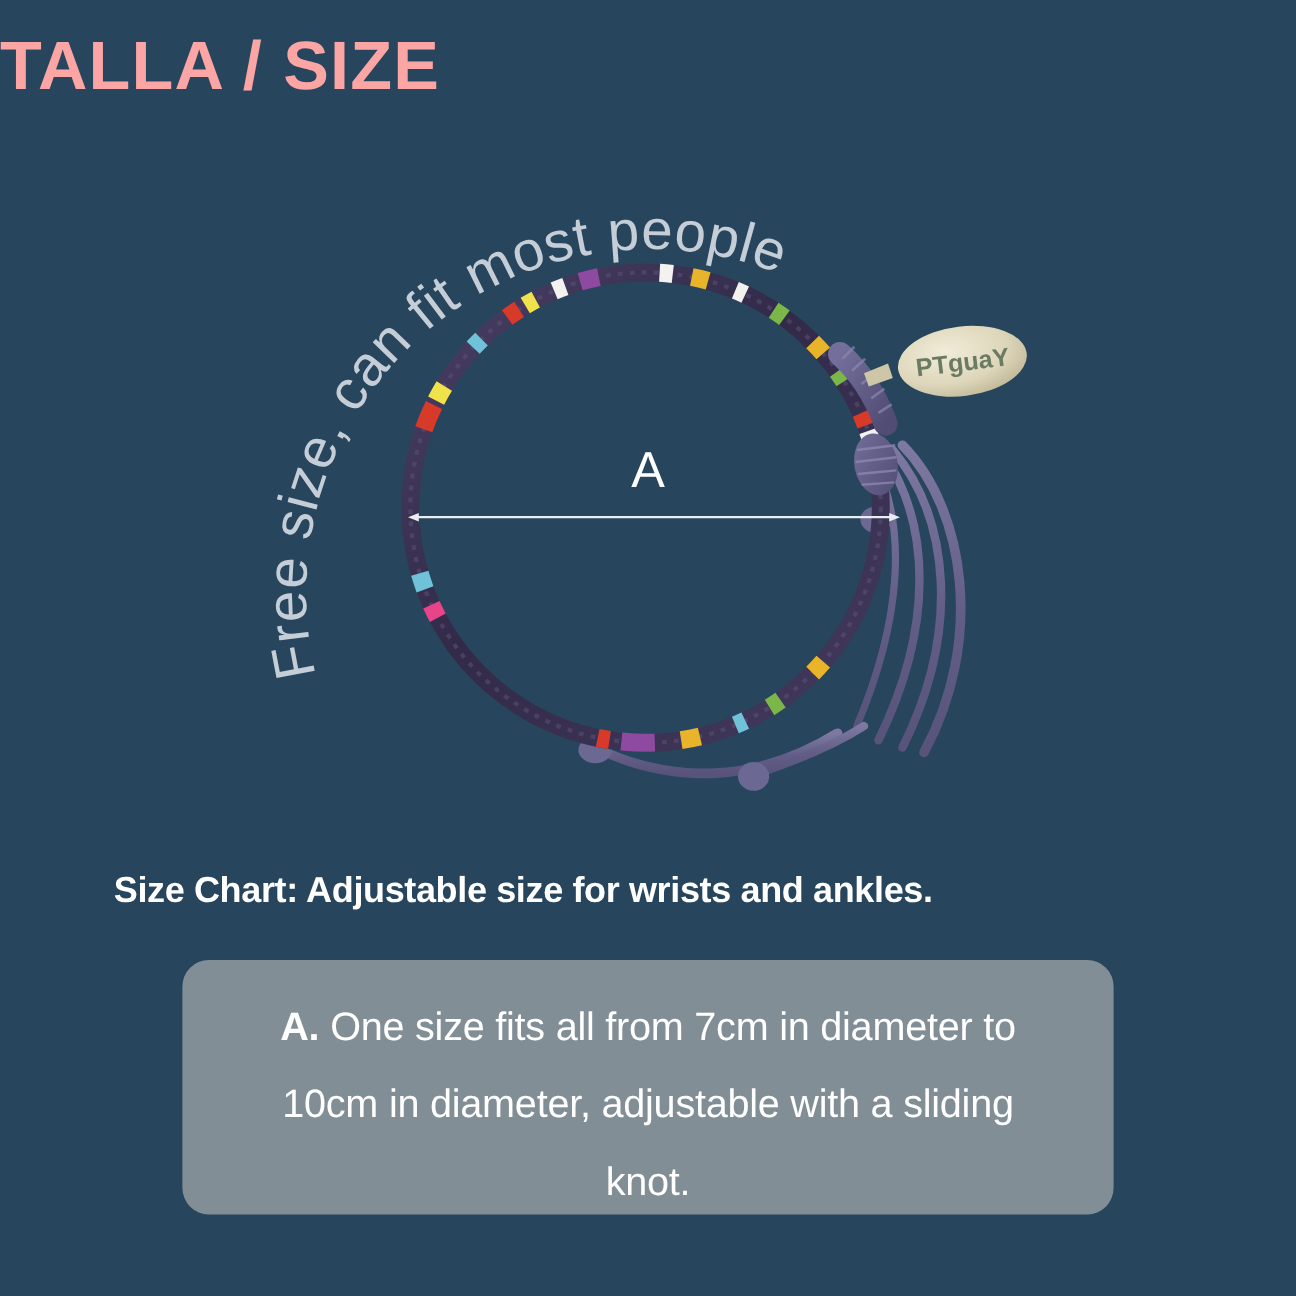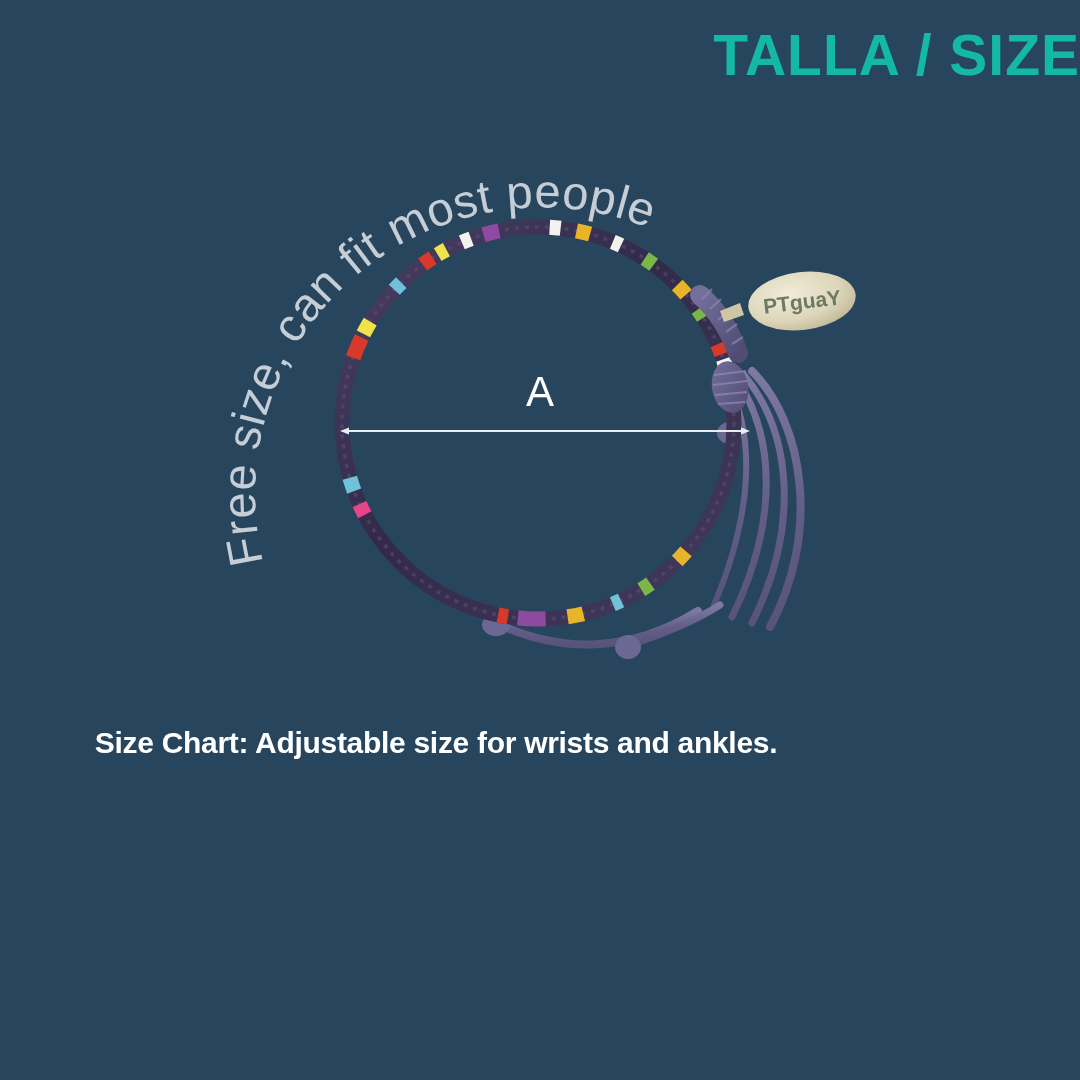--- a/index.html
+++ b/index.html
@@ -17,26 +17,26 @@
     background: #27455c;
     overflow: hidden;
   }
 
   
   #title {
     position: absolute;
     top: 22px;
     left: 0;
     width: 1080px;
-    text-align: right;
+    text-align: left;
     font-family: "Liberation Sans", sans-serif;
     font-size: 57px;
     font-weight: bold;
     letter-spacing: 1px;
-    color: #14b8a6;
+    color: #fca5a5;
     white-space: nowrap;
   }
 
   
   #curved-wrap {
     position: absolute;
     left: 210px;
     top: 92px;
     width: 660px;
     height: 560px;
@@ -234,14 +234,19 @@
   <div id="dim-arrow">
     <svg viewBox="0 0 410 22" xmlns="http://www.w3.org/2000/svg">
       <line x1="6" y1="11" x2="404" y2="11" stroke="#e8eef2" stroke-width="1.8"></line>
       <polygon points="0,11 9,7.5 9,14.5" fill="#e8eef2"></polygon>
       <polygon points="410,11 401,7.5 401,14.5" fill="#e8eef2"></polygon>
     </svg>
   </div>
 
   <div id="subtitle">Size Chart: Adjustable size for wrists and ankles.</div>
 
+  <div id="info-card">
+    <div id="info-text">
+      <span class="lead">A.</span><span> One size fits all from 7cm in diameter to 10cm in diameter, adjustable with a sliding knot.</span>
+    </div>
+  </div>
 
 </div>
 
 </body></html>

